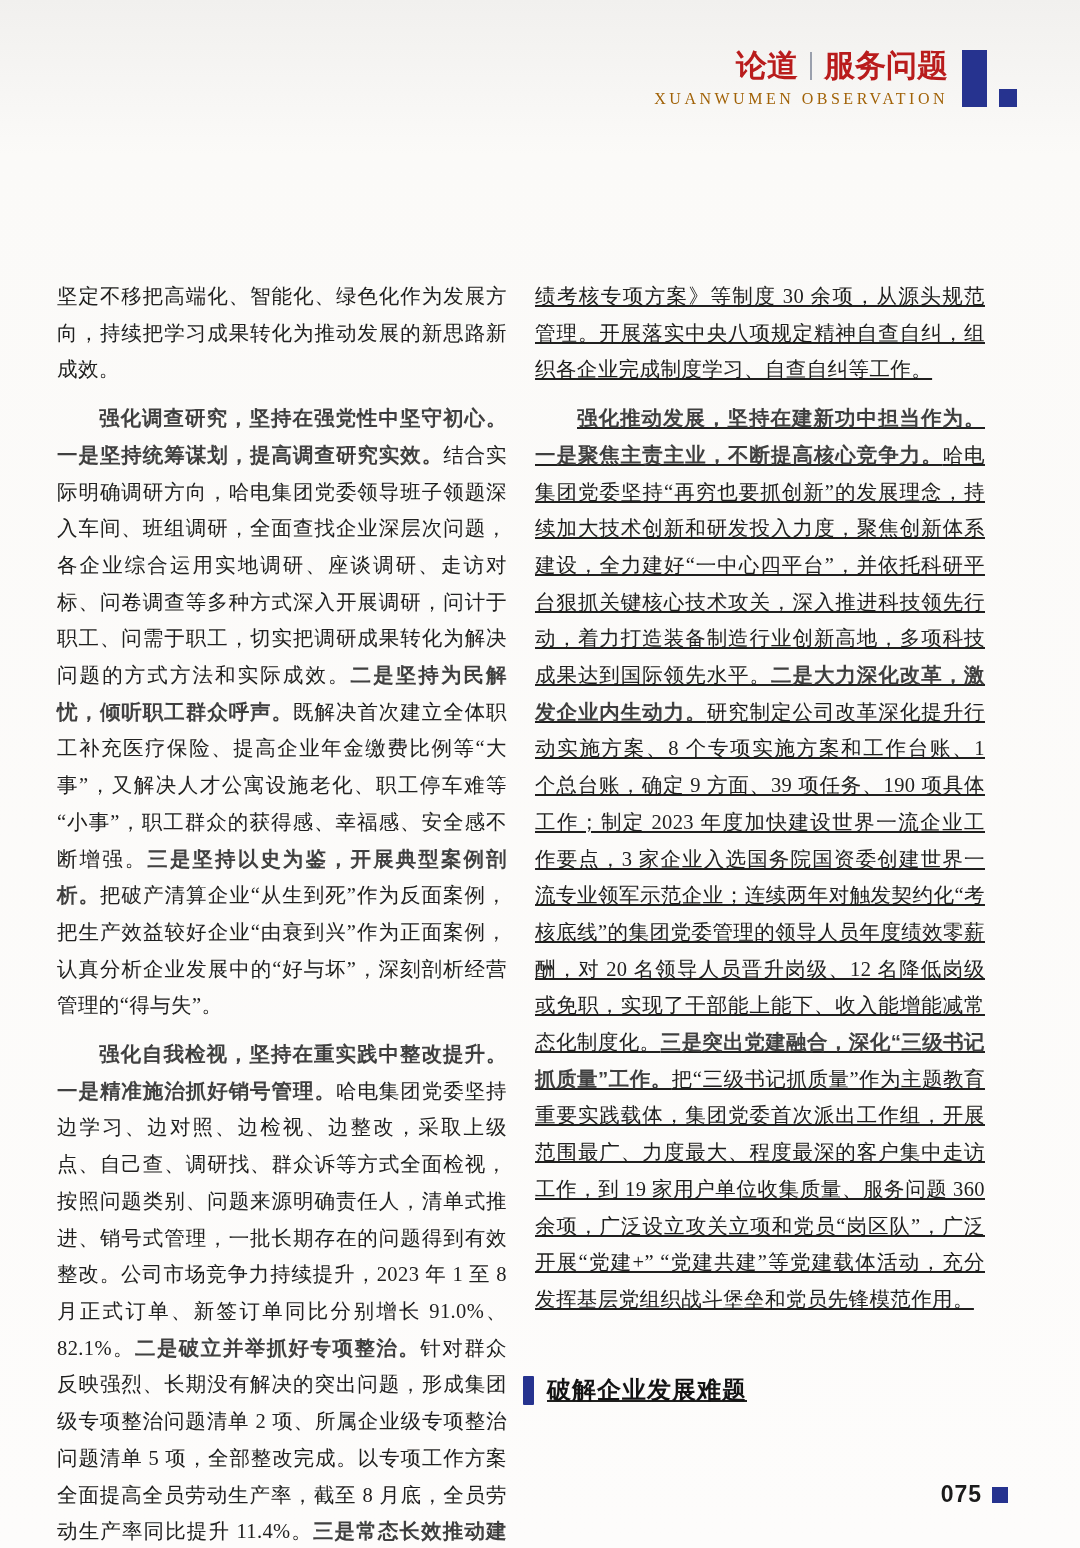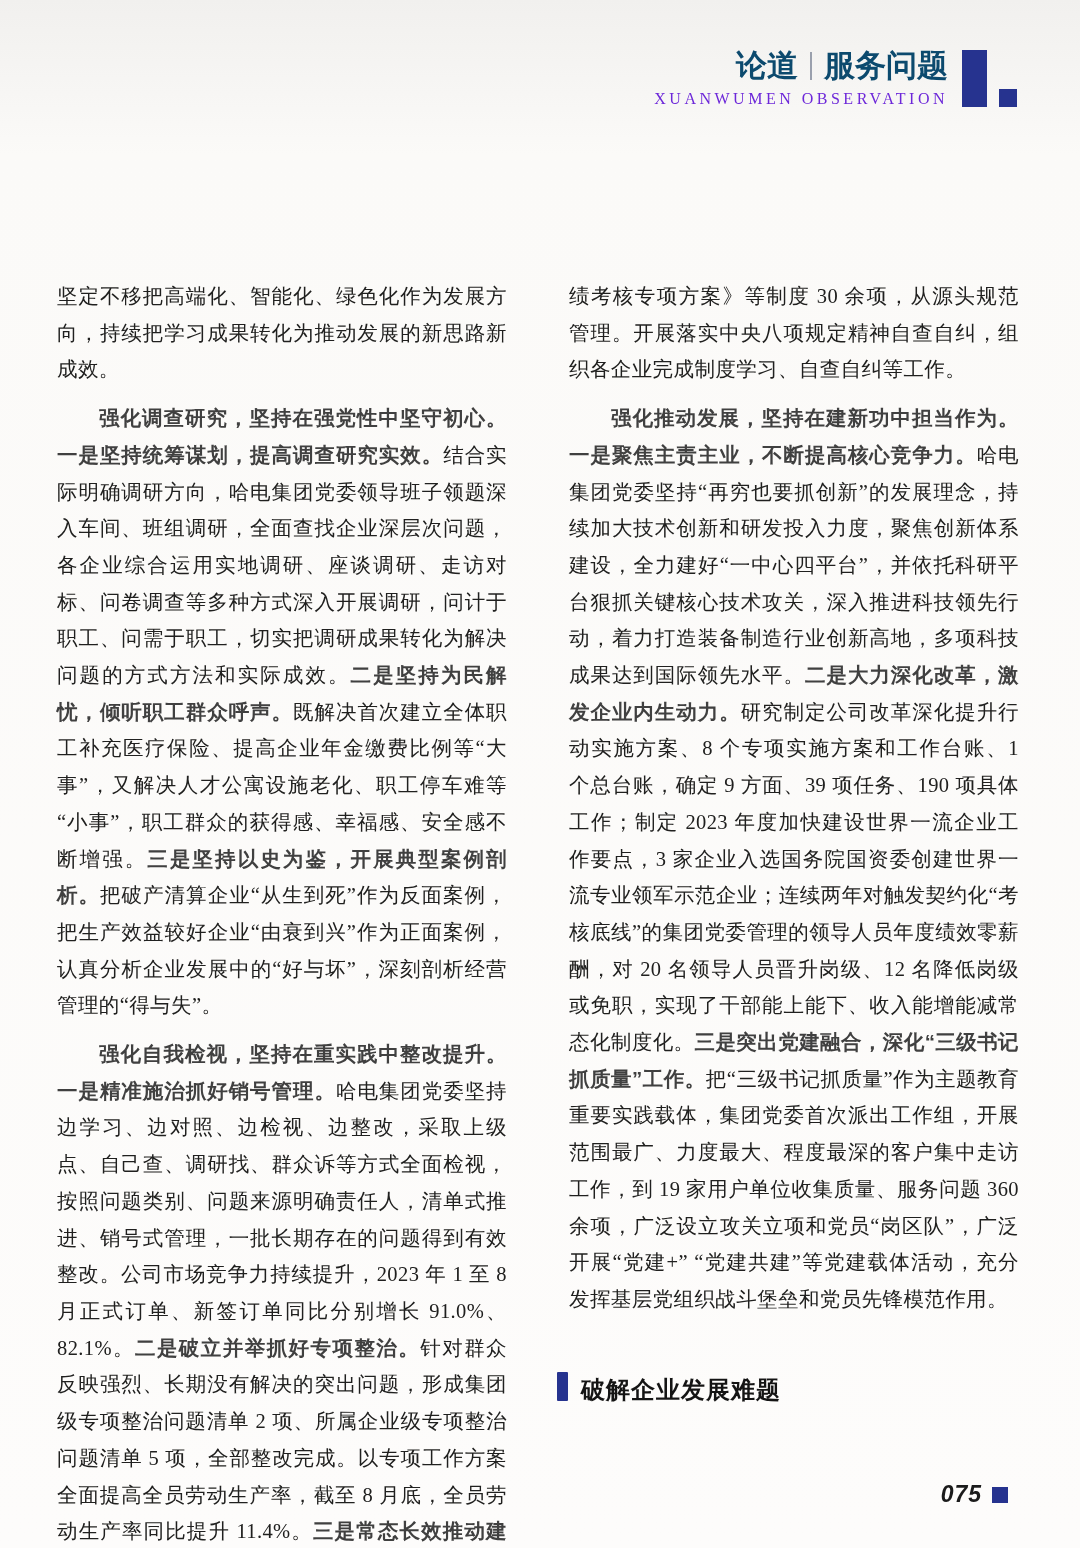--- a/index.html
+++ b/index.html
@@ -11,62 +11,62 @@
   .page{position:absolute;inset:0;}
 
   
   .header{
     position:absolute;top:48px;right:60px;
     display:flex;align-items:flex-start;gap:14px;
   }
   .header-text{text-align:right;}
   .title-zh{
     font-family:"Liberation Sans","DejaVu Sans",sans-serif;
-    font-weight:700;font-size:31px;line-height:36px;color:#0c4a6e;
+    font-weight:700;font-size:31px;line-height:36px;color:#b91c1c;
     display:flex;align-items:center;justify-content:flex-end;gap:12px;
   }
   .title-divider{
     display:inline-block;width:2px;height:28px;background:#9aa0ad;
   }
   .title-en{
-    margin-top:6px;font-size:16px;letter-spacing:3.5px;color:#6d28d9;
+    margin-top:6px;font-size:16px;letter-spacing:3.5px;color:#a16207;
     font-family:"Liberation Serif","DejaVu Serif",serif;
   }
   .brand-mark{position:relative;width:58px;height:58px;margin-top:2px;}
   .brand-bar-large{position:absolute;left:0;top:0;width:25px;height:57px;background:var(--accent,#26338f);}
   .brand-bar-small{position:absolute;left:37px;top:39px;width:18px;height:18px;background:var(--accent,#26338f);}
 
   
   .column{
     position:absolute;top:266px;width:474px;
     font-size:20.5px;line-height:36.7px;letter-spacing:0.4px;color:#20201f;
     text-align:justify;
   }
   .column-left{left:45px;}
-  .column-right{left:557px;}
+  .column-right{left:523px;text-decoration:underline;}
   .para{margin:12px;}
   .para.indent{text-indent:2.05em;}
   .b{font-weight:700;font-family:"Liberation Sans","DejaVu Sans",sans-serif;color:#404040;}
   .r{font-weight:400;}
 
   
   .section-heading{
-    display:flex;gap:13px;
+    display:flex;align-items:center;gap:13px;
     margin-top:54px;margin-bottom:36px;
   }
   .section-marker-bar{width:11px;height:29px;background:var(--accent,#26338f);border-radius:1px;}
   .section-heading-text{
     font-family:"Liberation Sans","DejaVu Sans",sans-serif;
     font-weight:700;font-size:24px;color:#141414;letter-spacing:1px;
   }
 
   
   .footer{
     position:absolute;top:1481px;right:72px;
-    display:flex;align-items:center;gap:10px;font-style:italic;
+    display:flex;align-items:center;gap:10px;
   }
   .page-number{
     font-family:"Liberation Sans","DejaVu Sans",sans-serif;
     font-weight:700;font-size:23px;color:#1b1b1b;letter-spacing:1px;
   }
   .footer-square{width:16px;height:16px;background:var(--accent,#26338f);}
 </style>
 </head>
 <body>
 

